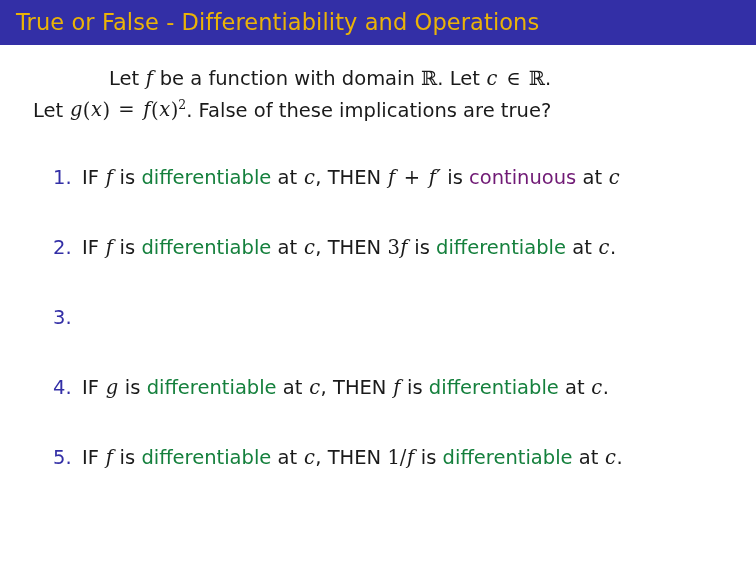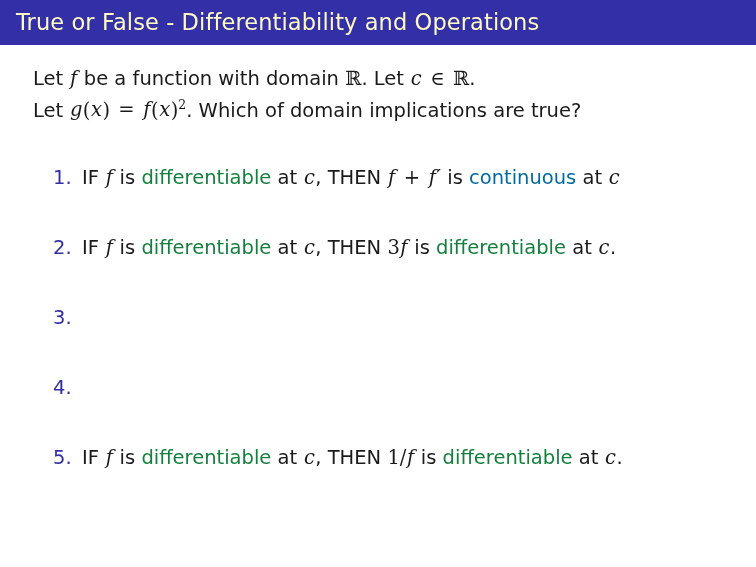--- a/index.html
+++ b/index.html
@@ -28,21 +28,21 @@
     height: 45px;
     background: #332FA6;
     box-sizing: border-box;
   }
   .titlebar-text {
     position: absolute;
     left: 16px;
     top: 7px;
     font-size: 22.5px;
     line-height: 30px;
-    color: #fef9c3;
+    color: #eab308;
     font-family: "DejaVu Sans", sans-serif;
     font-weight: 400;
     letter-spacing: 0.1px;
     white-space: nowrap;
   }
   
   .body {
     position: absolute;
     left: 0;
     top: 45px;
@@ -53,20 +53,21 @@
     position: absolute;
     left: 33px;
     top: 21px;
     font-size: 19.5px;
     line-height: 25.5px;
     color: #1a1a1a;
     white-space: nowrap;
   }
   .intro-line {
     display: block;
+    text-align: right;
   }
   .itemlist {
     position: absolute;
     left: 0;
     top: 110px;
     width: 756px;
   }
   .item {
     position: relative;
     height: 70px;
@@ -107,21 +108,21 @@
   }
   .bb {
     font-family: "DejaVu Serif", serif;
     font-style: normal;
     font-size: 19.5px;
   }
   .kw-blue {
     color: #15803d;
   }
   .kw-red {
-    color: #0369a1;
+    color: #701a75;
   }
   .sup {
     font-size: 12.5px;
     vertical-align: super;
     font-family: "DejaVu Serif", serif;
     font-style: normal;
   }
   .prime {
     font-family: "DejaVu Serif", serif;
     font-style: italic;
@@ -134,41 +135,42 @@
 
   <div class="titlebar">
     <div class="titlebar-text">True or False - Differentiability and Operations</div>
   </div>
 
   <div class="body">
 
     <div class="intro">
       <span class="intro-line"><span>Let</span> <span class="v">f</span> <span>be a function with domain</span> <span class="bb">ℝ</span><span>. Let</span> <span class="v">c</span> <span class="op">∈</span> <span class="bb">ℝ</span><span>.</span></span>
 
-      <span class="intro-line"><span>Let</span> <span class="v">g</span><span class="num-m">(</span><span class="v">x</span><span class="num-m">)</span> <span class="op">=</span> <span class="v">f</span><span class="num-m">(</span><span class="v">x</span><span class="num-m">)</span><span class="sup">2</span><span>. Which of domain implications are true?</span></span>
+      <span class="intro-line"><span>Let</span> <span class="v">g</span><span class="num-m">(</span><span class="v">x</span><span class="num-m">)</span> <span class="op">=</span> <span class="v">f</span><span class="num-m">(</span><span class="v">x</span><span class="num-m">)</span><span class="sup">2</span><span>. False of these implications are true?</span></span>
     </div>
 
     <div class="itemlist">
 
       <div class="item">
         <span class="item-num">1.</span>
         <span class="item-text"><span>IF</span> <span class="v">f</span> <span>is</span> <span class="kw-blue">differentiable</span> <span>at</span> <span class="v">c</span><span>,</span> <span>THEN</span> <span class="v">f</span> <span class="op">+</span> <span class="v">f</span><span class="prime">′</span> <span>is</span> <span class="kw-red">continuous</span> <span>at</span> <span class="v">c</span><span></span></span>
       </div>
 
       <div class="item">
         <span class="item-num">2.</span>
         <span class="item-text"><span>IF</span> <span class="v">f</span> <span>is</span> <span class="kw-blue">differentiable</span> <span>at</span> <span class="v">c</span><span>,</span> <span>THEN</span> <span class="num-m">3</span><span class="v">f</span> <span>is</span> <span class="kw-blue">differentiable</span> <span>at</span> <span class="v">c</span><span>.</span></span>
       </div>
 
       <div class="item">
         <span class="item-num">3.</span>
       </div>
 
       <div class="item">
         <span class="item-num">4.</span>
+        <span class="item-text"><span>IF</span> <span class="v">g</span> <span>is</span> <span class="kw-blue">differentiable</span> <span>at</span> <span class="v">c</span><span>,</span> <span>THEN</span> <span class="v">f</span> <span>is</span> <span class="kw-blue">differentiable</span> <span>at</span> <span class="v">c</span><span>.</span></span>
       </div>
 
       <div class="item">
         <span class="item-num">5.</span>
         <span class="item-text"><span>IF</span> <span class="v">f</span> <span>is</span> <span class="kw-blue">differentiable</span> <span>at</span> <span class="v">c</span><span>,</span> <span>THEN</span> <span class="num-m">1</span><span class="num-m">/</span><span class="v">f</span> <span>is</span> <span class="kw-blue">differentiable</span> <span>at</span> <span class="v">c</span><span>.</span></span>
       </div>
 
     </div>
   </div>
 </div>

